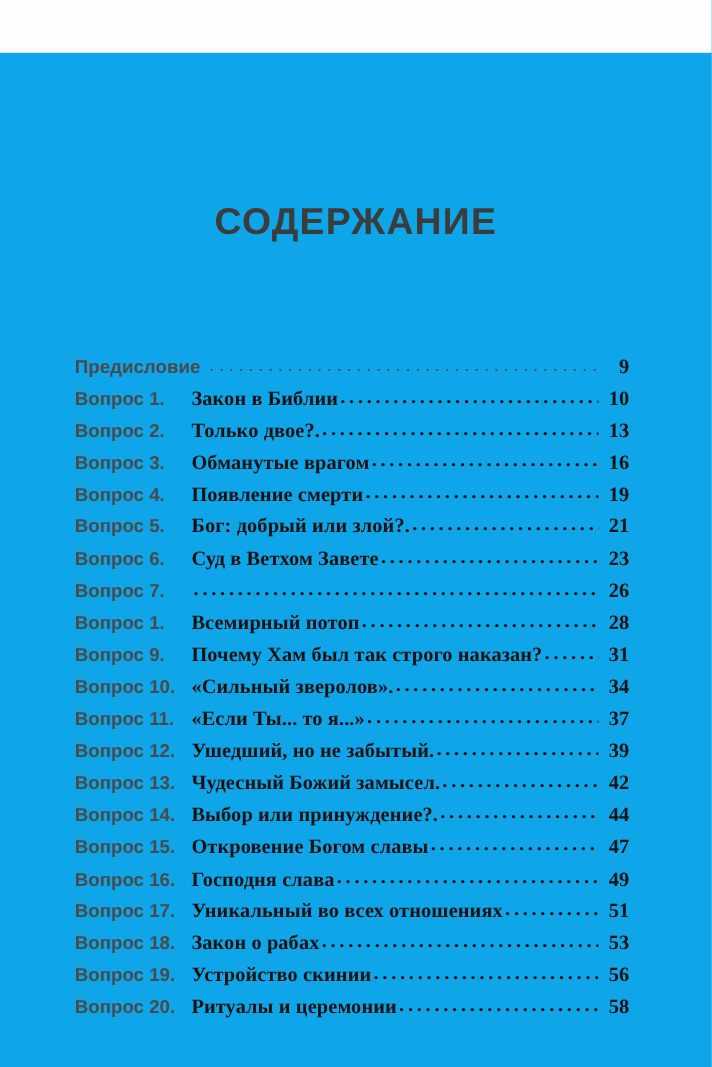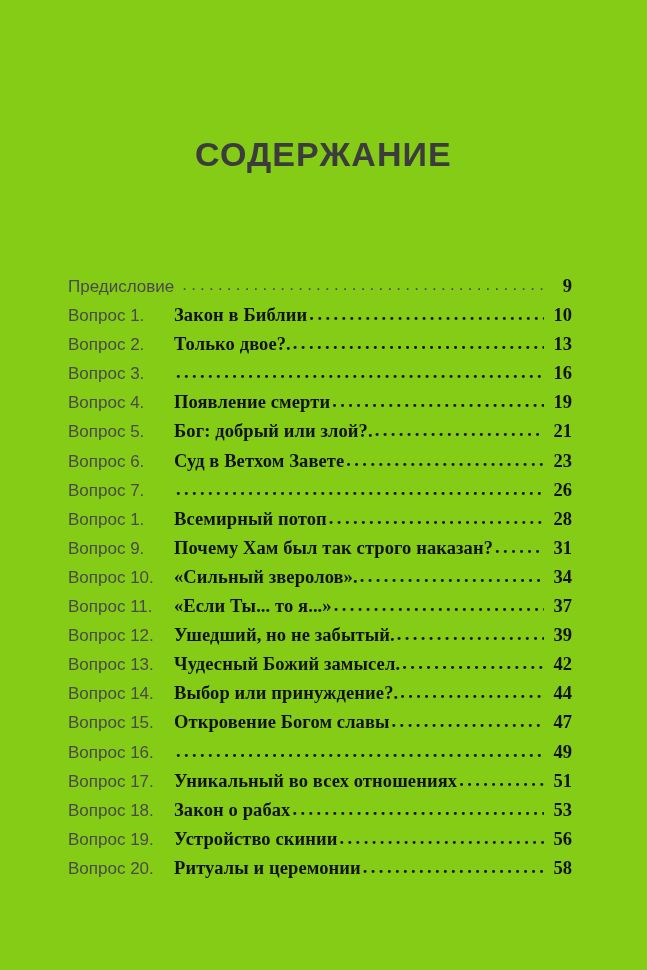--- a/index.html
+++ b/index.html
@@ -12,21 +12,22 @@
     background: #fdfdfd;
     font-family: "Liberation Sans", sans-serif;
     -webkit-font-smoothing: antialiased;
     overflow: hidden;
     position: relative;
   }
 
   .page {
     position: absolute;
     inset: 0;
-    background: #84cc16;
+    background: #0ea5e9;
+    margin-top: 48px;
   }
 
   
   .toc-title {
     position: absolute;
     top: 134px;
     left: 0;
     width: 647px;
     text-align: center;
     font-family: "Liberation Sans", sans-serif;
@@ -51,21 +52,21 @@
     align-items: baseline;
     height: 29.1px;
     width: 100%;
     overflow: hidden;
   }
 
   .row-label {
     flex: 0 0 auto;
     width: 106px;
     font-family: "Liberation Sans", sans-serif;
-    font-weight: normal;
+    font-weight: bold;
     font-size: 17px;
     color: #4a4a4a;
     white-space: nowrap;
   }
 
   
   .toc-row.preface .row-label {
     width: auto;
     margin-right: 6px;
   }
@@ -149,20 +150,21 @@
         <span class="row-page">10</span>
       </div>
       <div class="toc-row">
         <span class="row-label">Вопрос 2.</span>
         <span class="row-title">Только двое?.</span>
         <span class="leader"></span>
         <span class="row-page">13</span>
       </div>
       <div class="toc-row">
         <span class="row-label">Вопрос 3.</span>
+        <span class="row-title">Обманутые врагом</span>
         <span class="leader"></span>
         <span class="row-page">16</span>
       </div>
       <div class="toc-row">
         <span class="row-label">Вопрос 4.</span>
         <span class="row-title">Появление смерти</span>
         <span class="leader"></span>
         <span class="row-page">19</span>
       </div>
       <div class="toc-row">
@@ -225,20 +227,21 @@
         <span class="row-page">44</span>
       </div>
       <div class="toc-row">
         <span class="row-label">Вопрос 15.</span>
         <span class="row-title">Откровение Богом славы</span>
         <span class="leader"></span>
         <span class="row-page">47</span>
       </div>
       <div class="toc-row">
         <span class="row-label">Вопрос 16.</span>
+        <span class="row-title">Господня слава</span>
         <span class="leader"></span>
         <span class="row-page">49</span>
       </div>
       <div class="toc-row">
         <span class="row-label">Вопрос 17.</span>
         <span class="row-title">Уникальный во всех отношениях</span>
         <span class="leader"></span>
         <span class="row-page">51</span>
       </div>
       <div class="toc-row">

